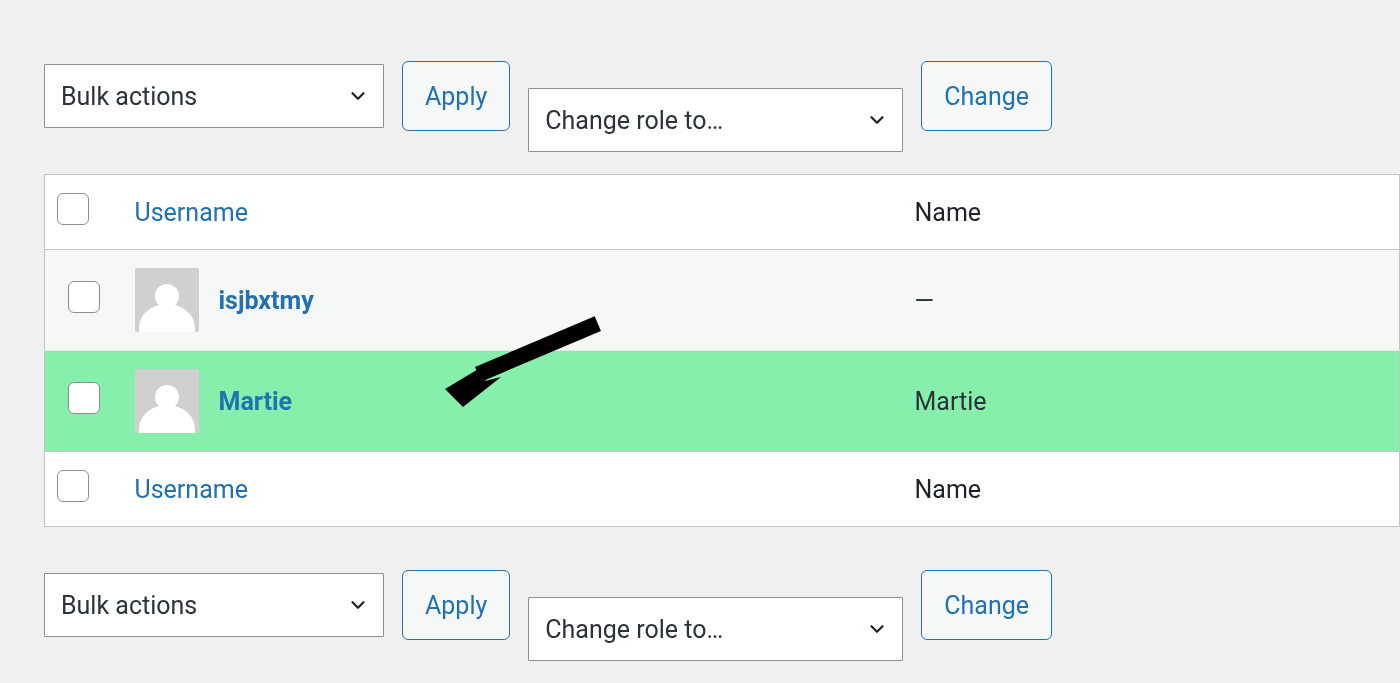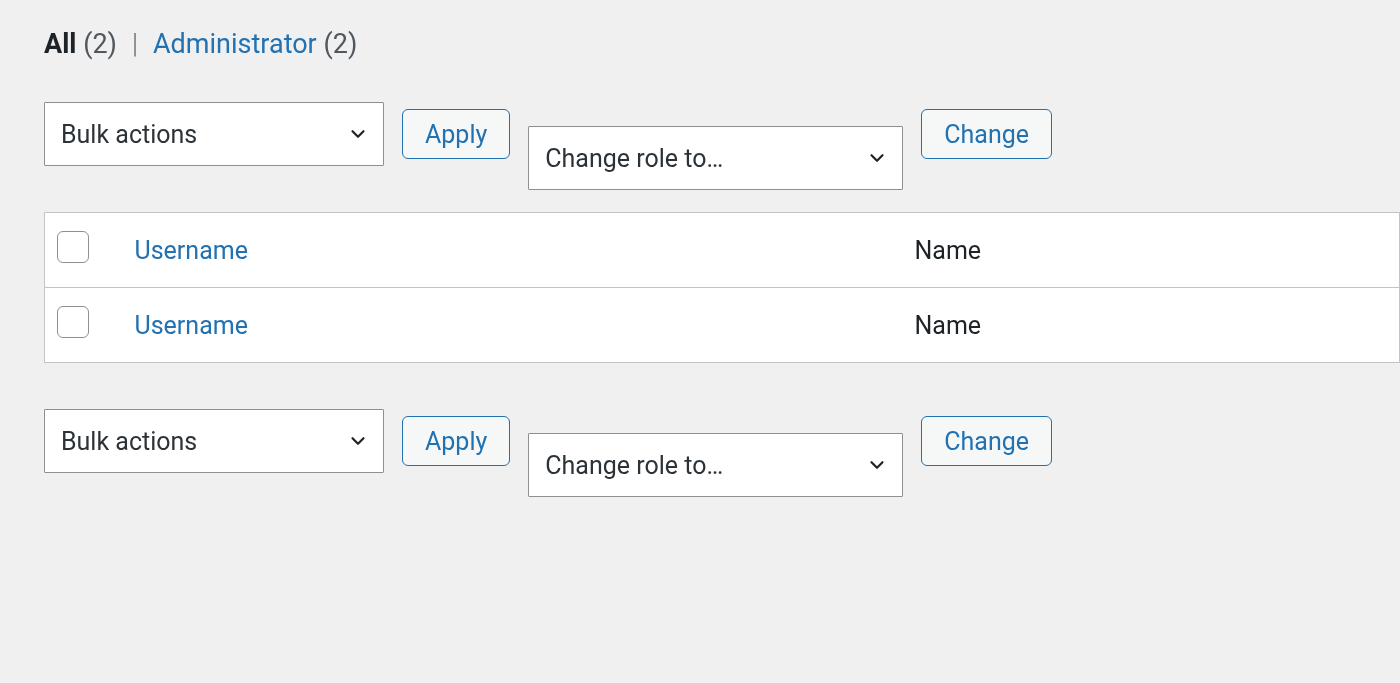--- a/index.html
+++ b/index.html
@@ -26,21 +26,21 @@
     min-width:340px; cursor:pointer;
   }
   .select.role { min-width:375px;margin-top:48px; }
   .select .chev {
     position:absolute; right:14px; top:50%; transform:translateY(-50%);
     width:22px; height:22px; color:#1d2327;
   }
   .button {
     display:inline-flex; align-items:center; 
     background:#f6f7f7; border:1.5px solid #2271b1; color:#2271b1;
-    border-radius:6px; height:50px; padding:0 22px; font-size:25px;
+    border-radius:6px; height:70px; padding:0 22px; font-size:25px;
     cursor:pointer;
   }
 
   .list-table {
     width:100%; border:1px solid #c3c4c7; border-collapse:collapse;
     background:#86efac; font-size:25px;
   }
   .list-table thead th, .list-table tfoot th {
     text-align:left; font-weight:400; padding:18px 12px;
     border-bottom:1px solid #c3c4c7; background:#fff;
@@ -83,31 +83,20 @@
   .annotation-arrow {
     position:absolute; pointer-events:none;
     left:310px; top:-58px;
   }
 </style>
 </head>
 <body>
 
 <div class="wrap">
 
-  <div class="subsubsub">
-    <span class="current">
-      <span>All</span>
-      <span class="count">(2)</span>
-    </span>
-    <span class="sep">|</span>
-    <a href="#">
-      <span>Administrator</span>
-      <span class="count">(2)</span>
-    </a>
-  </div>
 
   <div class="tablenav">
     <div class="select">
       <span>Bulk actions</span>
       <svg class="chev" viewBox="0 0 24 24">
           <path d="M6 9l6 6 6-6" fill="none" stroke="currentColor" stroke-width="2.4" stroke-linecap="round" stroke-linejoin="round"></path>
         </svg>
     </div>
     <div class="button">
       <span>Apply</span>
@@ -125,20 +114,46 @@
 
   <table class="list-table">
     <thead>
       <tr>
         <th class="col-cb"><input type="checkbox" class="cb" style=""></th>
         <th class="col-user"><a href="#" class="th-link">Username</a></th>
         <th class="col-name">Name</th>
       </tr>
     </thead>
     <tbody>
+      <tr>
+        <td class="col-cb"><input type="checkbox" class="cb" style=""></td>
+        <td class="col-user">
+          <div class="user-cell">
+            <span class="avatar"></span>
+            <a href="#" class="username-link">isjbxtmy</a>
+          </div>
+        </td>
+        <td class="col-name name-cell">—</td>
+      </tr>
+      <tr>
+        <td class="col-cb"><input type="checkbox" class="cb" style=""></td>
+        <td class="col-user">
+          <div class="user-cell">
+            <span class="avatar"></span>
+            <a href="#" class="username-link">Martie</a>
+            <svg class="annotation-arrow" width="170" height="100" viewBox="0 0 170 100">
+              <g fill="#000">
+                <polygon points="0,78 50,48 40,70 56,66 18,96"></polygon>
+                <rect x="30" y="56" width="130" height="16" transform="rotate(-23 30 56)"></rect>
+              </g>
+            </svg>
+          </div>
+        </td>
+        <td class="col-name name-cell">Martie</td>
+      </tr>
     </tbody>
     <tfoot>
       <tr>
         <th class="col-cb"><input type="checkbox" class="cb" style=""></th>
         <th class="col-user"><a href="#" class="th-link">Username</a></th>
         <th class="col-name">Name</th>
       </tr>
     </tfoot>
   </table>
 

